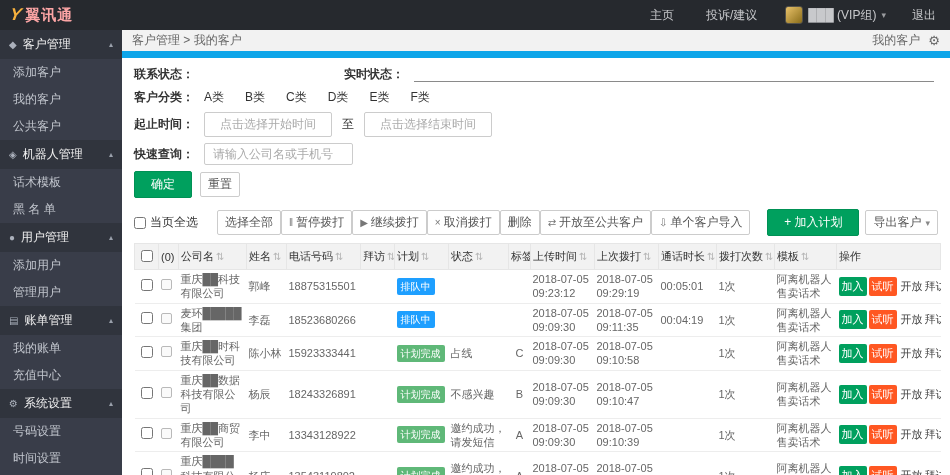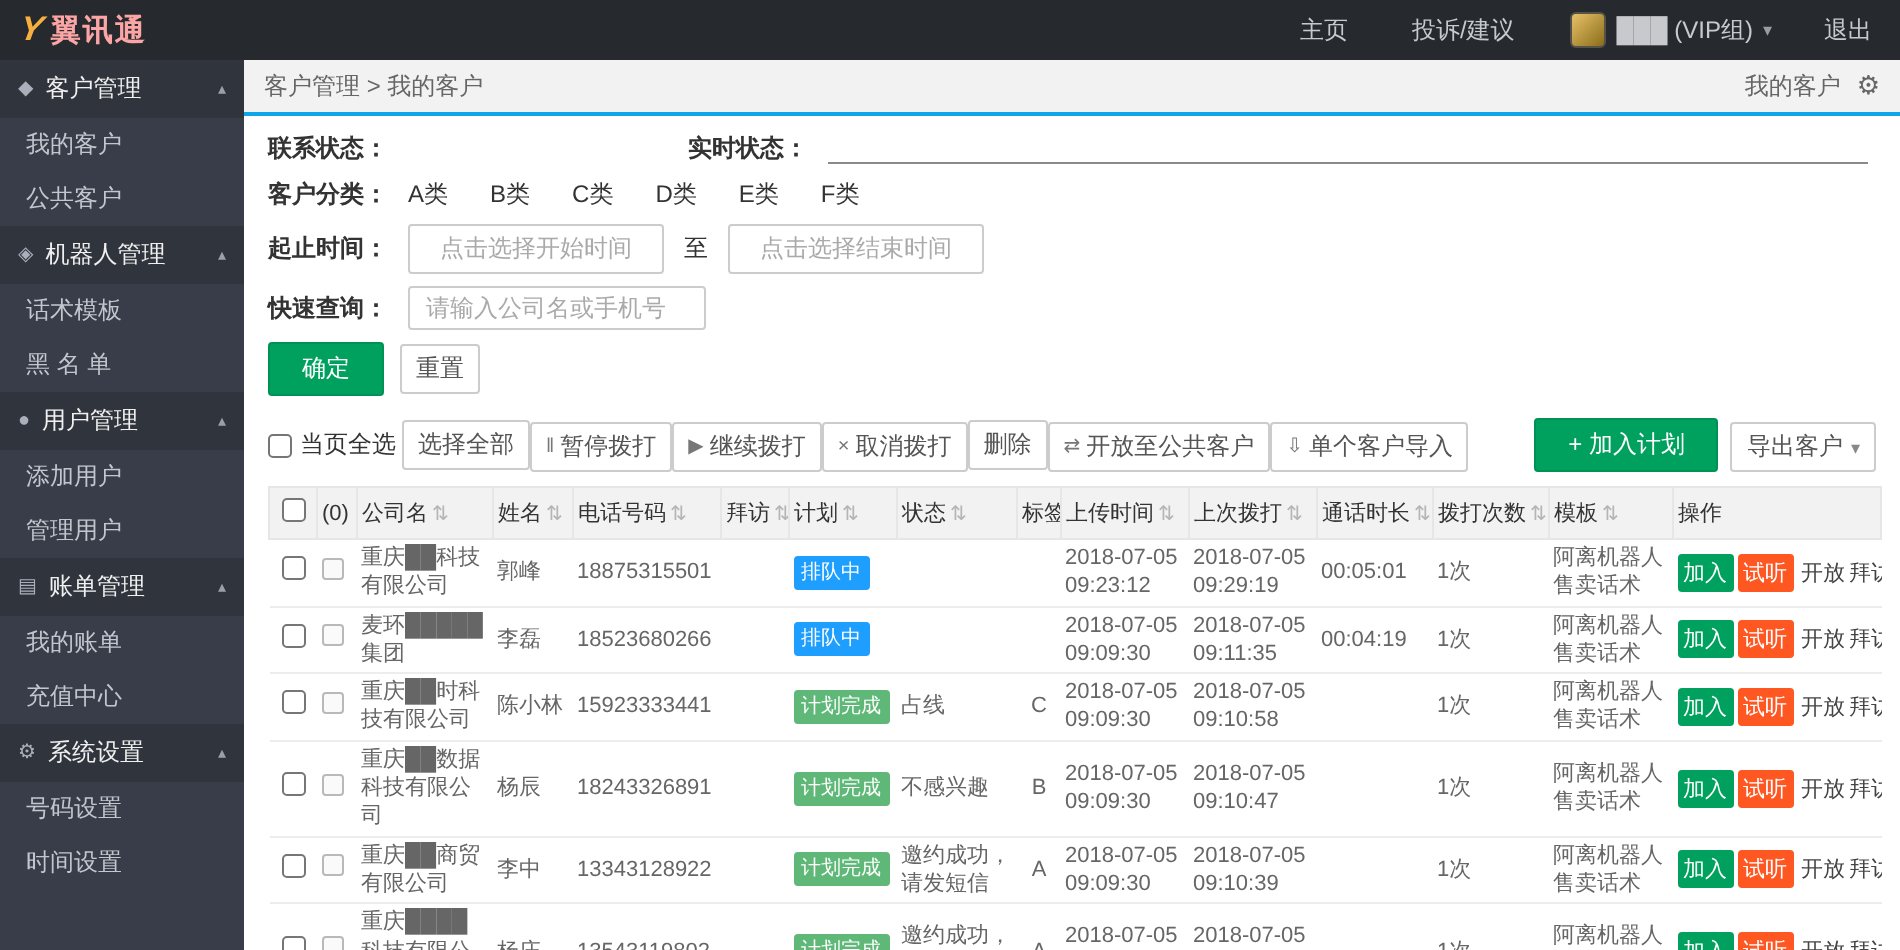--- a/index.html
+++ b/index.html
@@ -23,46 +23,46 @@
 
   
   .sidebar{width:122px;background:#393d49;flex-shrink:0;overflow:hidden}
   .side-head{display:flex;align-items:center;gap:6px;padding:0 9px;height:29px;background:#30343d;color:#f0f0f0;cursor:pointer}
   .side-ico{font-size:10px;color:#aab0bb}
   .side-caret{margin-left:auto;font-size:8px;color:#9aa0ab}
   .side-item{height:27px;line-height:27px;padding-left:13px;color:#c2c6ce;cursor:pointer}
 
   
   .main{flex:1;min-width:0;display:flex;flex-direction:column;overflow:hidden;background:#fff}
-  .crumb{height:28px;background:#f2f2f2;border-bottom:2px solid #0ea5e9;display:flex;align-items:center;padding:0 10px;color:#666;flex-shrink:0}
+  .crumb{height:28px;background:#f2f2f2;border-bottom:7px solid #0ea5e9;display:flex;align-items:center;padding:0 10px;color:#666;flex-shrink:0}
   .crumb-right{margin-left:auto;display:flex;align-items:center;gap:8px;color:#666}
   .gear{font-size:13px;color:#666;cursor:pointer}
 
   
   .filters{padding:8px 12px 2px}
   .frow{display:flex;align-items:center;margin-bottom:6px}
   .flabel{font-weight:bold;color:#333;margin-right:10px;white-space:nowrap}
   .fopt{margin-right:26px;color:#333;cursor:pointer}
   .fopt.cat{margin-right:21px}
   .rt{margin-left:140px}
   .rt-line{flex:1;border-bottom:1px solid #8a8a8a;height:15px;margin-right:4px;cursor:text}
   .date-box{display:inline-block;width:128px;border:1px solid #ccc;border-radius:2px;padding:3px 0;text-align:center;color:#aaa;cursor:pointer;background:#fff}
   .to{margin:0 10px}
   .search-box{width:149px;border:1px solid #ccc;border-radius:2px;padding:3px 8px;font-size:12px;color:#333;outline:none;font-family:inherit}
   .search-box::placeholder{color:#aaa}
   .btn-green{background:#00a05e;color:#fff;border:1px solid #009155;border-radius:2px;padding:4px 16px;font-size:12px;cursor:pointer;font-family:inherit}
   .btn-plain{background:#fff;border:1px solid #ccc;border-radius:2px;padding:3px 7px;color:#555;font-size:12px;cursor:pointer;font-family:inherit}
   .btns .btn-green{margin-right:8px}
 
   
-  .toolbar{display:flex;align-items:center;gap:0;padding:3px 12px 7px;flex-shrink:0}
+  .toolbar{display:flex;align-items:center;gap:16px;padding:3px 12px 7px;flex-shrink:0}
   .chk{display:flex;align-items:center;gap:4px;color:#333;margin-right:3px;cursor:pointer}
   .tb-btn{background:#fff;border:1px solid #ccc;border-radius:2px;padding:3px 7px;color:#555;font-size:12px;cursor:pointer;display:inline-flex;align-items:center;gap:3px;font-family:inherit}
   .tb-ico{font-size:10px;color:#777}
-  .tb-right{margin-left:auto;display:flex;gap:6px;align-items:flex-end}
+  .tb-right{margin-left:auto;display:flex;gap:6px;align-items:center}
   .caret-dn{font-size:9px;margin-left:4px;color:#888}
 
   
   .table-wrap{padding:0 12px;overflow:hidden;flex:1}
   table{width:100%;border-collapse:collapse;table-layout:fixed;font-size:11px}
   thead th{background:#f2f2f2;border:1px solid #e6e6e6;padding:5px 2px;font-weight:normal;color:#333;text-align:left;white-space:nowrap;overflow:hidden}
   .sort{color:#b5b5b5;font-size:10px;margin-left:2px;cursor:pointer}
   tbody td{border-bottom:1px solid #ededed;padding:2px;color:#666;vertical-align:middle;line-height:1.3;word-break:break-all}
   td.col-check,th.col-check{text-align:center}
   .mini-ico{display:inline-block;width:11px;height:11px;border:1px solid #b9b9b9;border-radius:2px;background:#fafafa;cursor:pointer}
@@ -100,20 +100,21 @@
   </header>
 
   <div class="shell">
 
     <aside class="sidebar" id="sidebar">
         <div class="side-head">
           <span class="side-ico">◆</span>
           <span class="side-label">客户管理</span>
           <span class="side-caret">▴</span>
         </div>
+        <div class="side-item">添加客户</div>
         <div class="side-item">我的客户</div>
         <div class="side-item">公共客户</div>
         <div class="side-head">
           <span class="side-ico">◈</span>
           <span class="side-label">机器人管理</span>
           <span class="side-caret">▴</span>
         </div>
         <div class="side-item">话术模板</div>
         <div class="side-item">黑 名 单</div>
         <div class="side-head">

